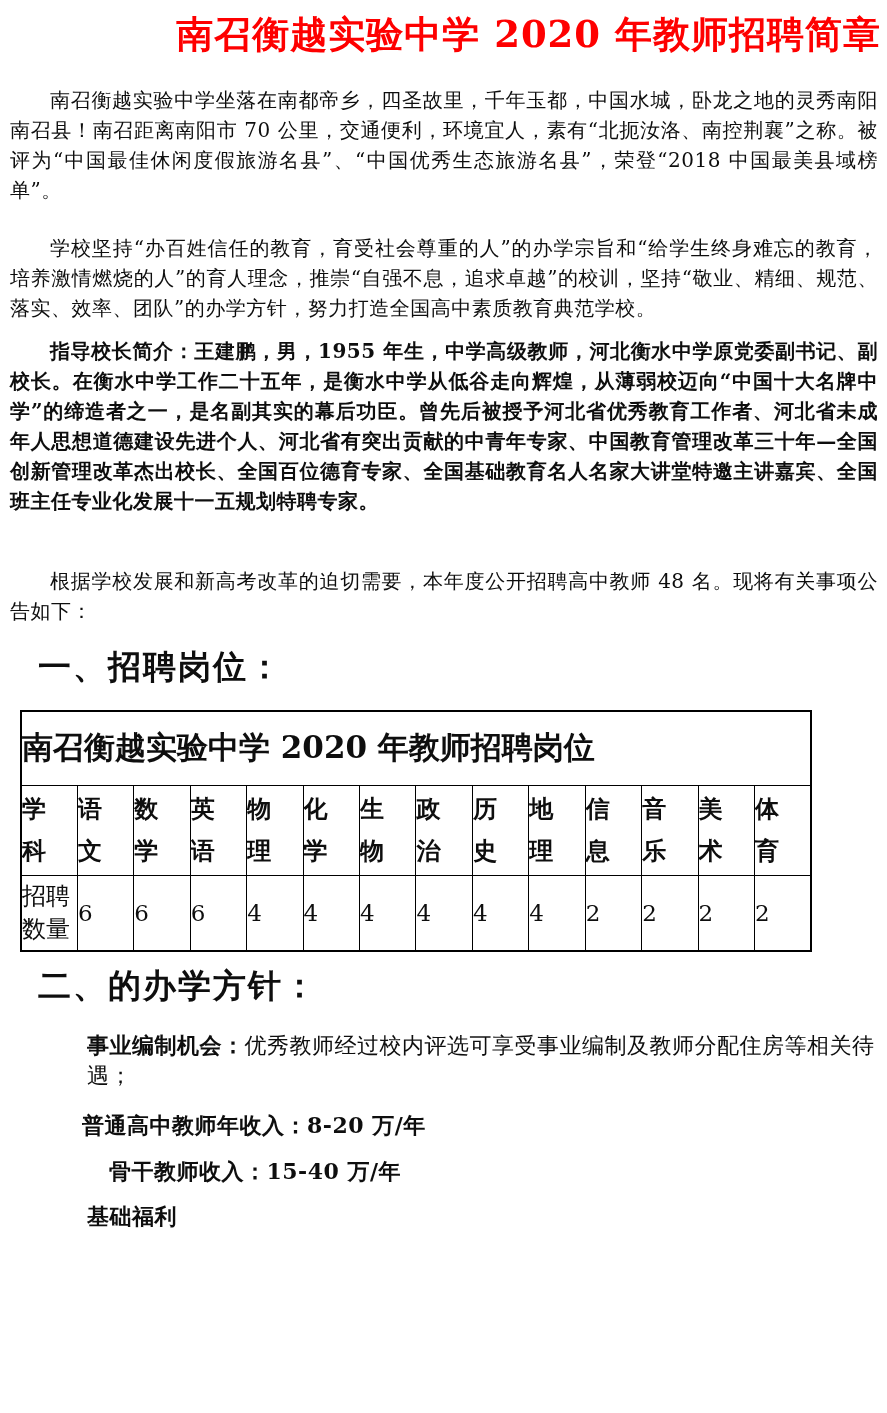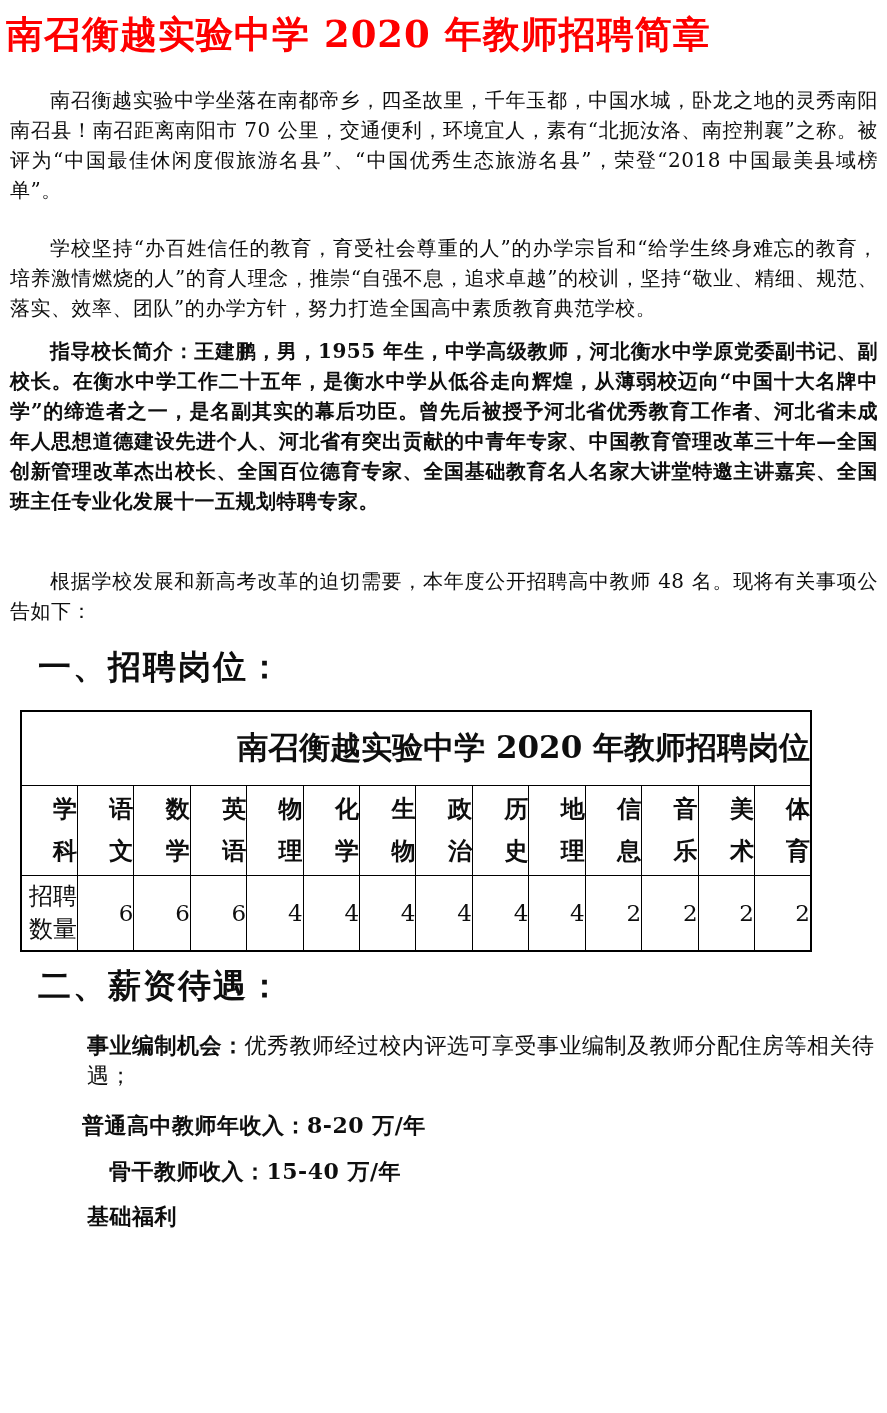--- a/index.html
+++ b/index.html
@@ -6,21 +6,21 @@
   .page {
     position:relative;
     width:887px; height:1413px;
     background:#ffffff;
     color:#0e0e0e;
     font-family:"DejaVu Serif","Liberation Serif",serif;
     overflow:hidden;
   }
   .doc-title {
     margin:10px 6px 0 6px;
-    text-align:left;
+    text-align:right;
     color:#fe0000;
     font-size:37px;
     font-weight:700;
     line-height:48px;
     letter-spacing:1px;
   }
   .para {
     margin:0 9px 0 10px;
     font-size:20px;
     line-height:30px;
@@ -44,21 +44,21 @@
   .sec2-heading { margin-top:17px; }
   .jobs-table {
     border-collapse:collapse;
     table-layout:fixed;
     width:792px;
     margin:26px 0 0 20px;
     border:2px solid #000;
   }
   .jobs-table td {
     border:1.5px solid #000;
-    text-align:right;
+    text-align:left;
     vertical-align:middle;
     padding:0;
     letter-spacing:0;
   }
   .row-title    { height:74px; }
   .row-subjects { height:90px; }
   .row-counts   { height:76px; }
   .tbl-title {
     font-size:31px;
     font-weight:700;
@@ -144,21 +144,21 @@
       <td class="count-cell">4</td>
       <td class="count-cell">4</td>
       <td class="count-cell">2</td>
       <td class="count-cell">2</td>
       <td class="count-cell">2</td>
       <td class="count-cell">2</td>
     </tr>
   </tbody>
     </table>
 
-  <div class="sec-heading sec2-heading">二、薪资待遇：</div>
+  <div class="sec-heading sec2-heading">二、的办学方针：</div>
 
   <div class="salary-item si1">
     <span class="lbl">事业编制机会：</span><span>优秀教师经过校内评选可享受事业编制及教师分配住房等相关待遇；</span>
   </div>
   <div class="salary-item si2">
     <span class="lbl">普通高中教师年收入：8-20 万/年</span><span></span>
   </div>
   <div class="salary-item si3">
     <span class="lbl">骨干教师收入：15-40 万/年</span><span></span>
   </div>

